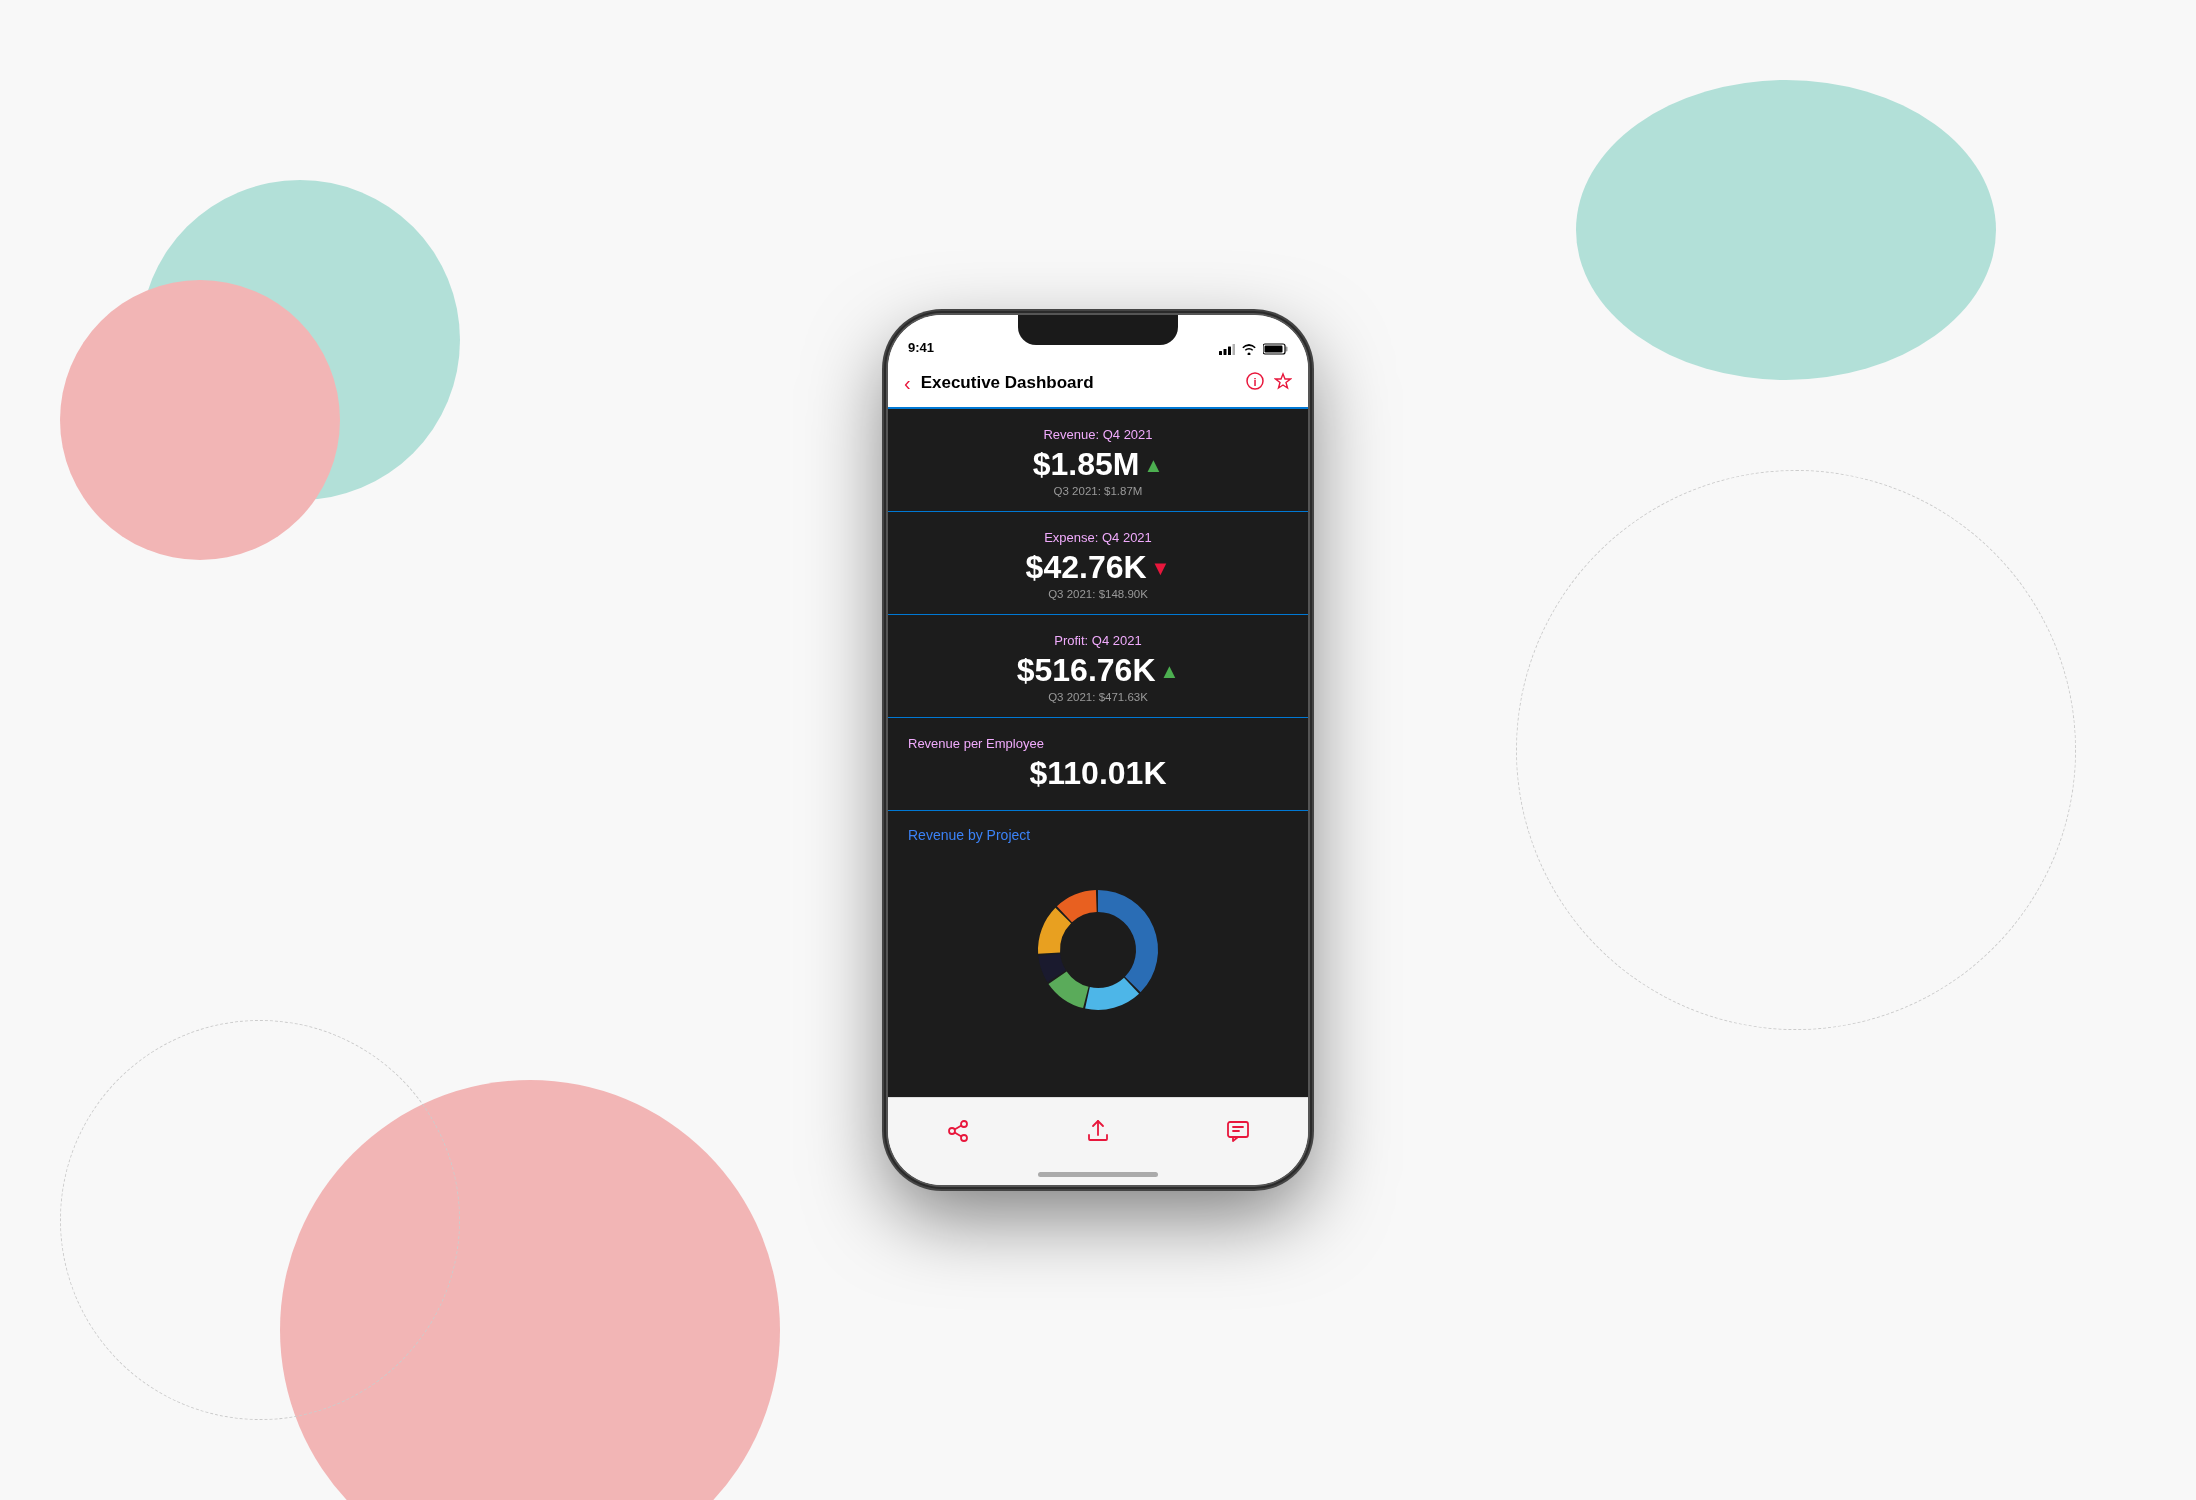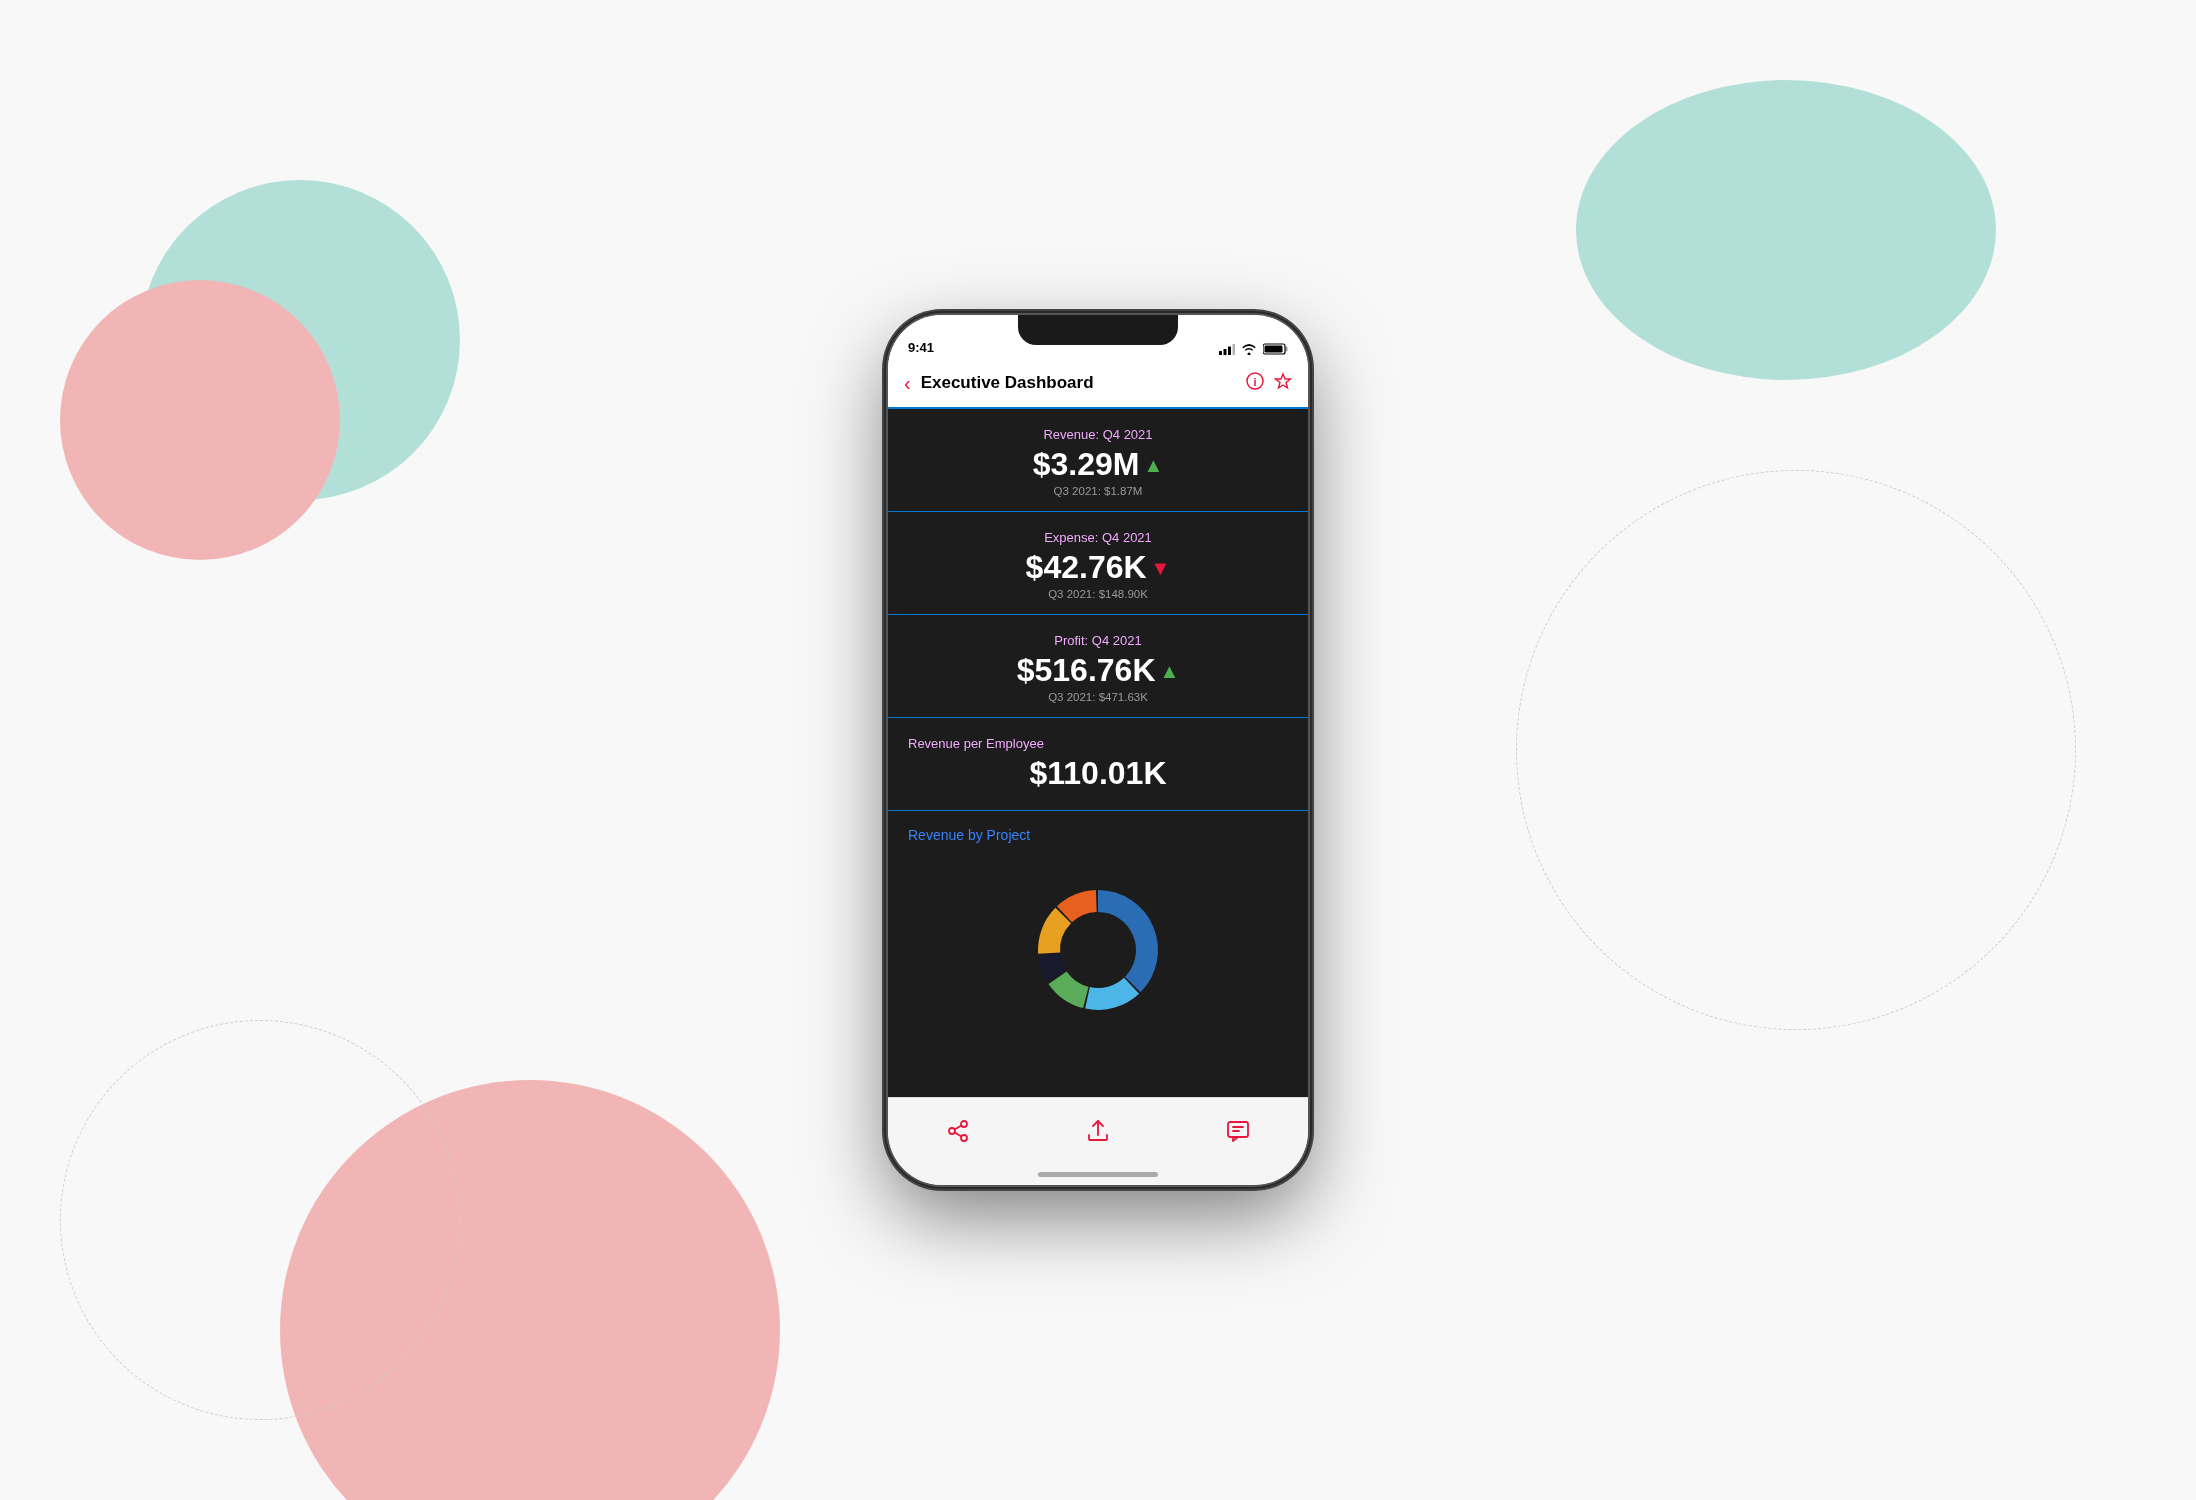--- a/index.html
+++ b/index.html
@@ -340,21 +340,21 @@
           </svg>
         </span>
       </div>
     </div>
 
     <div class="screen-content">
 
       <div class="metric-card">
         <div class="metric-label">Revenue: Q4 2021</div>
         <div class="metric-value-row">
-          <span class="metric-value">$3.29M</span>
+          <span class="metric-value">$1.85M</span>
           <span class="arrow-up">▲</span>
         </div>
         <div class="metric-prev">Q3 2021: $1.87M</div>
       </div>
 
       <div class="metric-card">
         <div class="metric-label">Expense: Q4 2021</div>
         <div class="metric-value-row">
           <span class="metric-value">$42.76K</span>
           <span class="arrow-down">▼</span>

